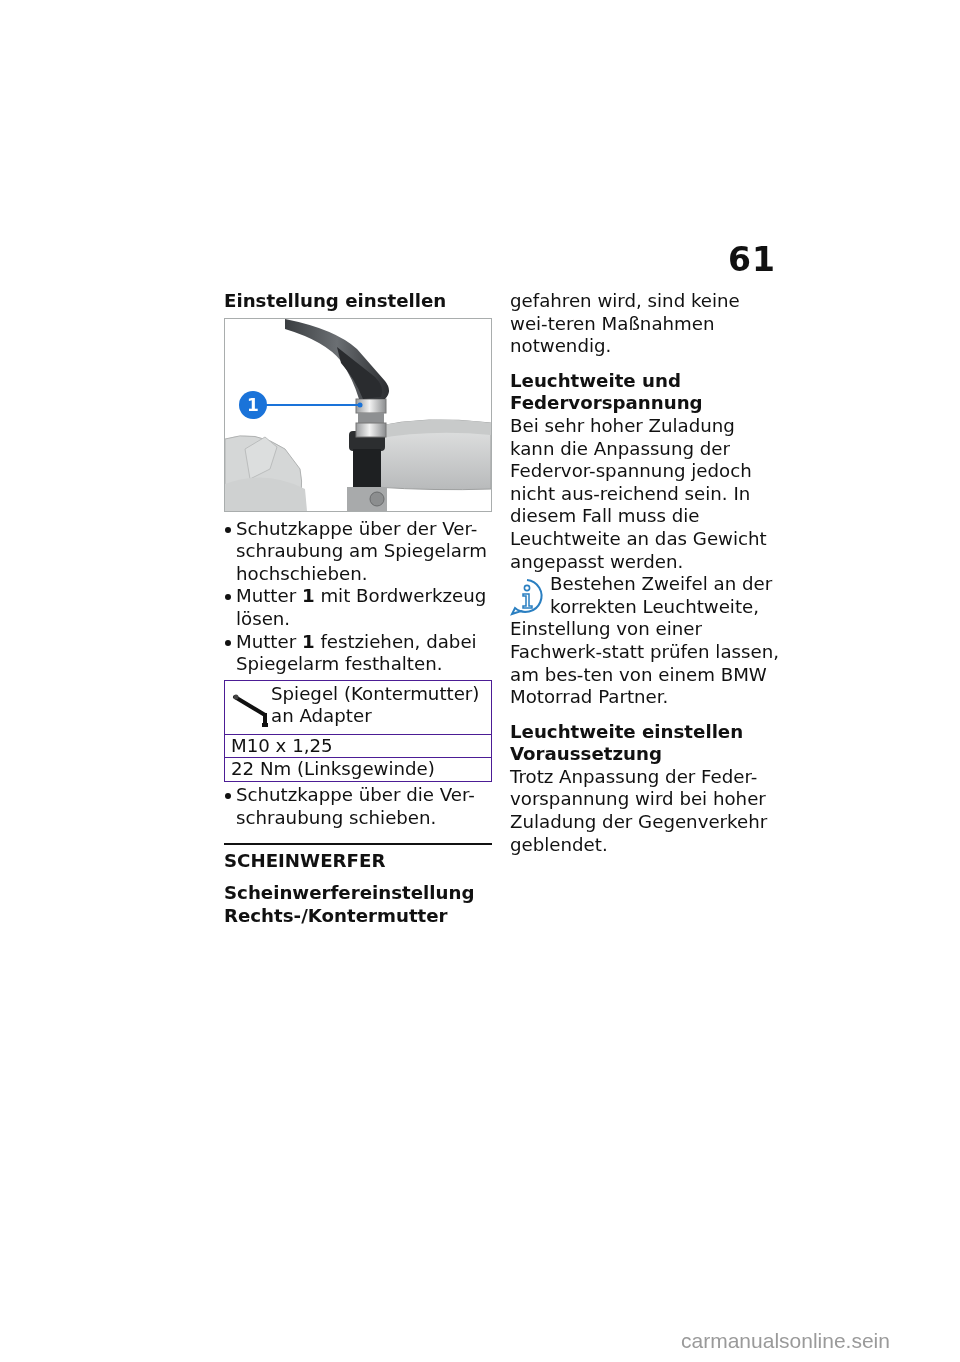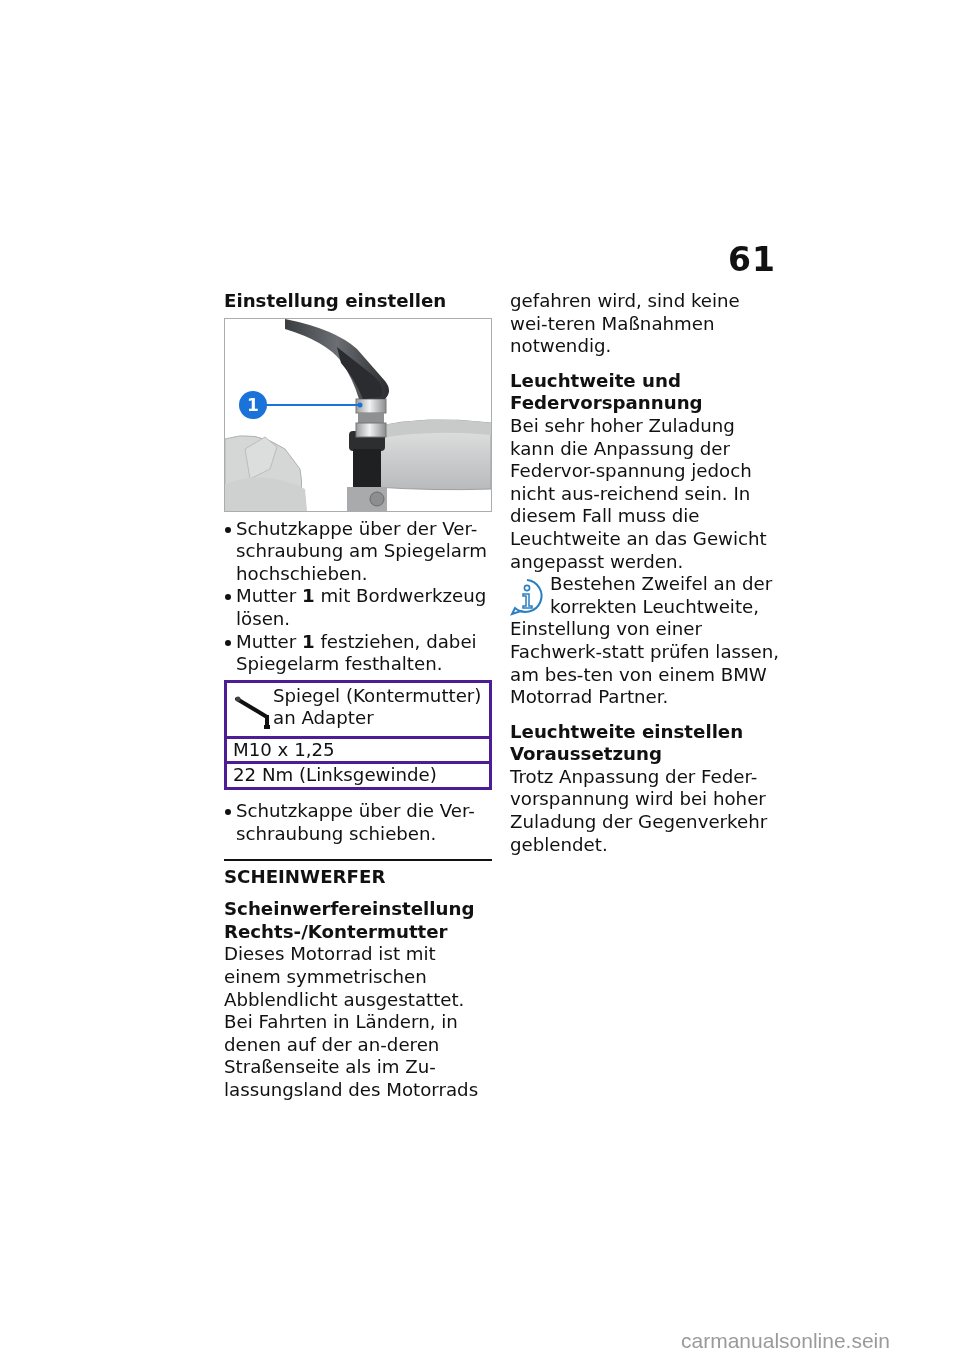--- a/index.html
+++ b/index.html
@@ -23,21 +23,21 @@
     ul.bullets { list-style: none; margin: 6px 0 0 0; padding: 0; }
     ul.bullets li { position: relative; padding-left: 12px; font-size: 18.2px; line-height: 22.6px; }
     ul.bullets li::before {
       content: ""; position: absolute; left: 1px; top: 9px; width: 6px; height: 6px;
       border-radius: 50%; background: #111;
     }
     table.torque {
       border-collapse: collapse; width: 268px; margin-top: 4px;
       font-size: 18.2px; line-height: 22.6px;
     }
-    table.torque td { border: 3px solid #4c1d95; padding: 0 0 0 6px; }
+    table.torque td { border: 1px solid #4c1d95; padding: 0 0 0 6px; }
     table.torque td.head { padding: 2px 4px 5px 6px; }
     .tool-wrap { display: flex; align-items: flex-start; }
     .tool-icon { width: 40px; height: 40px; flex: 0 0 40px; margin-top: 6px; }
     .section-rule { border-top: 2px solid #111; margin-top: 14px; }
     .section-title { font-size: 18.2px; font-weight: 900; margin: 4px 0 0 0; line-height: 24px; }
     .gap-s { height: 9px; }
     .gap-m { height: 12px; }
     .note { position: relative; }
     .info-icon { float: left; width: 38px; height: 40px; margin: 4px 4px 0 -2px; }
     .watermark {
@@ -124,30 +124,29 @@
     </tr>
     <tr>
           <td>M10 x 1,25</td>
         </tr>
     <tr>
           <td>22 Nm (Linksgewinde)</td>
         </tr>
   </tbody>
     </table>
 
-  <ul class="bullets" style="margin-top:10px">
+  <ul class="bullets" style="margin-top:2px">
     <li>Schutzkappe über die Ver-schraubung schieben.</li>
   </ul>
 
   <div class="section-rule"></div>
   <p class="section-title">SCHEINWERFER</p>
   <div class="gap-s"></div>
   <p class="h3">Scheinwerfereinstellung</p>
   <p class="h3">Rechts-/Kontermutter</p>
-  <p class="txt">Dieses Motorrad ist mit einem symmetrischen Abblendlicht ausgestattet.  Bei Fahrten in Ländern, in denen auf der an-deren Straßenseite als im Zu-lassungsland des Motorrads</p>
 </div>
 
 <div class="col col-right">
   <p class="txt">gefahren wird, sind keine wei-teren Maßnahmen notwendig.</p>
   <div class="gap-m"></div>
   <p class="h3">Leuchtweite und</p>
   <p class="h3">Federvorspannung</p>
   <p class="txt">Bei sehr hoher Zuladung kann die Anpassung der Federvor-spannung jedoch nicht aus-reichend sein.  In diesem Fall muss die Leuchtweite an das Gewicht angepasst werden.</p>
 
   <div class="note">

